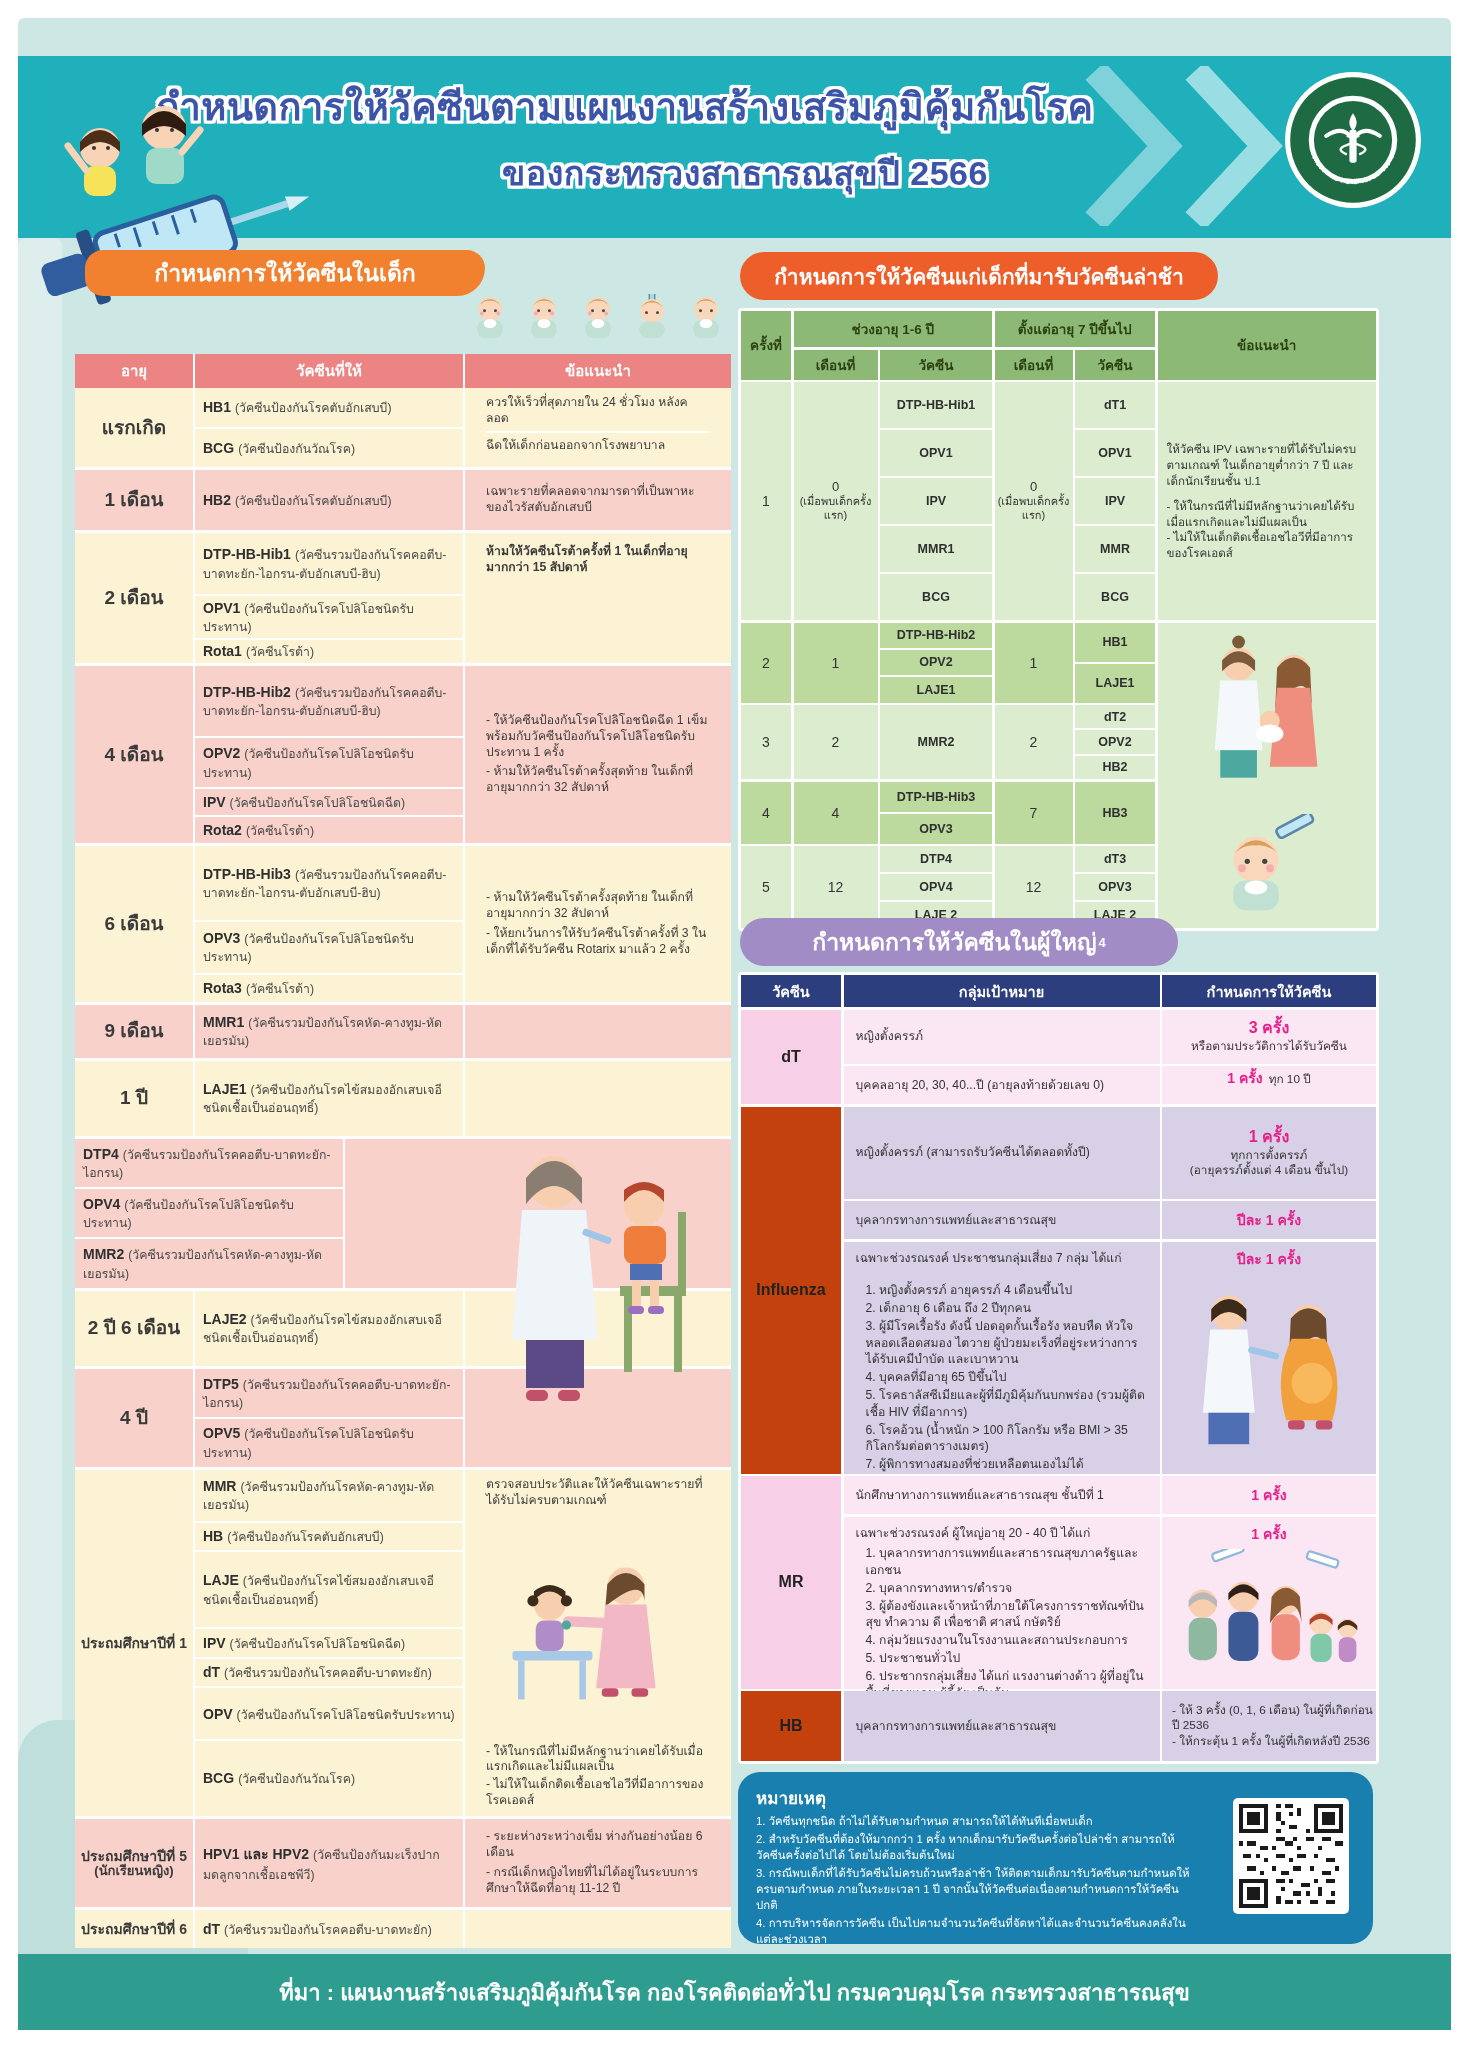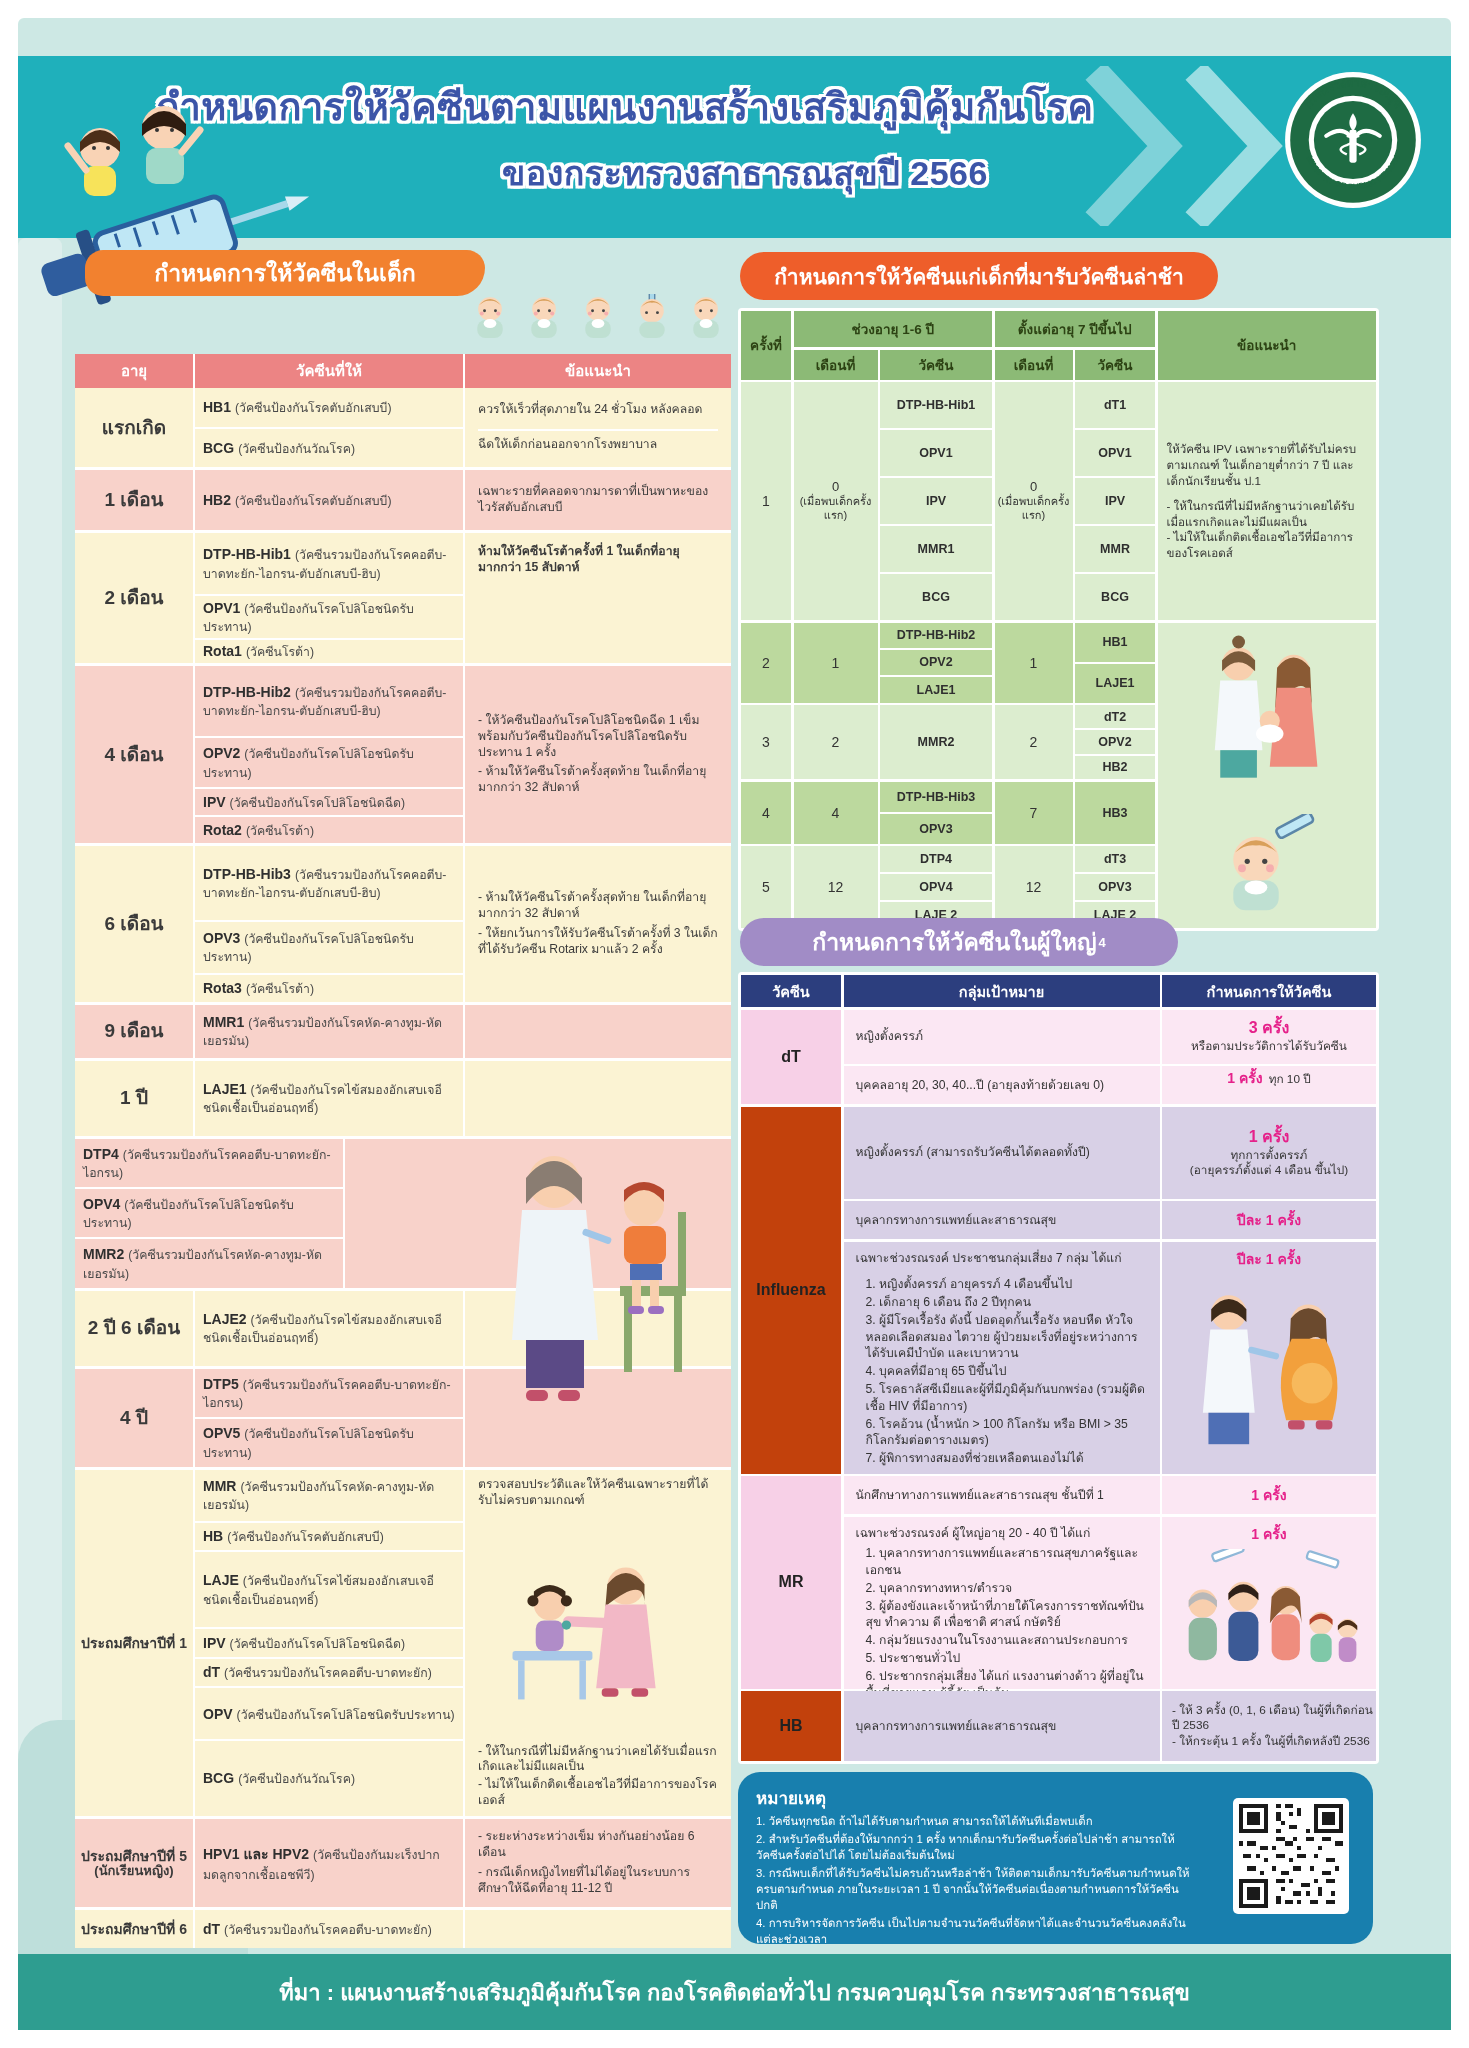--- a/index.html
+++ b/index.html
@@ -39,21 +39,21 @@
   .y{background:#fbf3d3}.p{background:#f8d2ca}
   .age{width:118px;border-right:2.5px solid #fff;display:flex;flex-direction:column;align-items:center;justify-content:center;
        font-weight:bold;font-size:19px;color:#3a3a3a;text-align:right;line-height:1.15}
   .age.sm{font-size:14px}
   .mid{width:268px;border-right:2.5px solid #fff;display:flex;flex-direction:column}
   .vi{padding:2px 8px;display:flex;align-items:center;min-height:0;overflow:hidden}
   .vi.bt{border-top:2.5px solid #fff}
   .vi b{font-size:14px;color:#2f2f2f;margin-right:4px;white-space:nowrap}
   .vd{font-size:12.3px;color:#4a4a4a;line-height:1.25}
   .rec{flex:1;padding:5px 9px;font-size:12.2px;color:#3a3a3a;line-height:1.3;display:flex;flex-direction:column;min-height:0;overflow:hidden}
-  .rec .rl{margin:2px 4px}
+  .rec .rl{margin:2px 12px}
   .rec.mid2{justify-content:flex-start}
   .ctr{justify-content:center}
   .docboy{position:absolute;left:492px;top:1128px;pointer-events:none}
 
   
   .gtab{position:absolute;left:738px;top:308px;width:635px;background:#fff;border-radius:4px;padding:3px;
         display:grid;grid-template-columns:50px 84px 112px 78px 80px 1fr;
         grid-template-rows:36px 30px 238px 80px 74px 62px 82px;gap:2.5px}
   .gh{background:#8cba76;color:#2c4213;font-weight:bold;font-size:13.5px;display:flex;align-items:center;justify-content:center;text-align:center}
   .gc{display:flex;align-items:center;justify-content:center;font-size:14px;color:#333;text-align:center}
@@ -597,21 +597,21 @@
       <span class="mg">1 ครั้ง</span>
       <span>ทุกการตั้งครรภ์</span>
       <span>(อายุครรภ์ตั้งแต่ 4 เดือน ขึ้นไป)</span>
     </div>
   <div class="atgt puA" style="grid-area:5/2/6/3">บุคลากรทางการแพทย์และสาธารณสุข</div>
   <div class="asch puA" style="grid-area:5/3/6/4">
       <span class="mgs">ปีละ 1 ครั้ง</span>
     </div>
   <div class="atgt puA" style="grid-area:6/2/7/3;justify-content:flex-start;padding-top:8px">
     <div>เฉพาะช่วงรณรงค์ ประชาชนกลุ่มเสี่ยง 7 กลุ่ม ได้แก่</div>
-    <div class="nlist" style="padding-left:10px;margin-top:9px">
+    <div class="nlist" style="padding-left:10px;margin-top:15px">
         <div class="li">1. หญิงตั้งครรภ์ อายุครรภ์ 4 เดือนขึ้นไป</div>
         <div class="li">2. เด็กอายุ 6 เดือน ถึง 2 ปีทุกคน</div>
         <div class="li">3. ผู้มีโรคเรื้อรัง ดังนี้ ปอดอุดกั้นเรื้อรัง หอบหืด หัวใจ หลอดเลือดสมอง ไตวาย ผู้ป่วยมะเร็งที่อยู่ระหว่างการได้รับเคมีบำบัด และเบาหวาน</div>
         <div class="li">4. บุคคลที่มีอายุ 65 ปีขึ้นไป</div>
         <div class="li">5. โรคธาลัสซีเมียและผู้ที่มีภูมิคุ้มกันบกพร่อง (รวมผู้ติดเชื้อ HIV ที่มีอาการ)</div>
         <div class="li">6. โรคอ้วน (น้ำหนัก &gt; 100 กิโลกรัม หรือ BMI &gt; 35 กิโลกรัมต่อตารางเมตร)</div>
         <div class="li">7. ผู้พิการทางสมองที่ช่วยเหลือตนเองไม่ได้</div>
       </div>
   </div>
   <div class="asch puA" style="grid-area:6/3/7/4;justify-content:flex-start;padding-top:8px">

